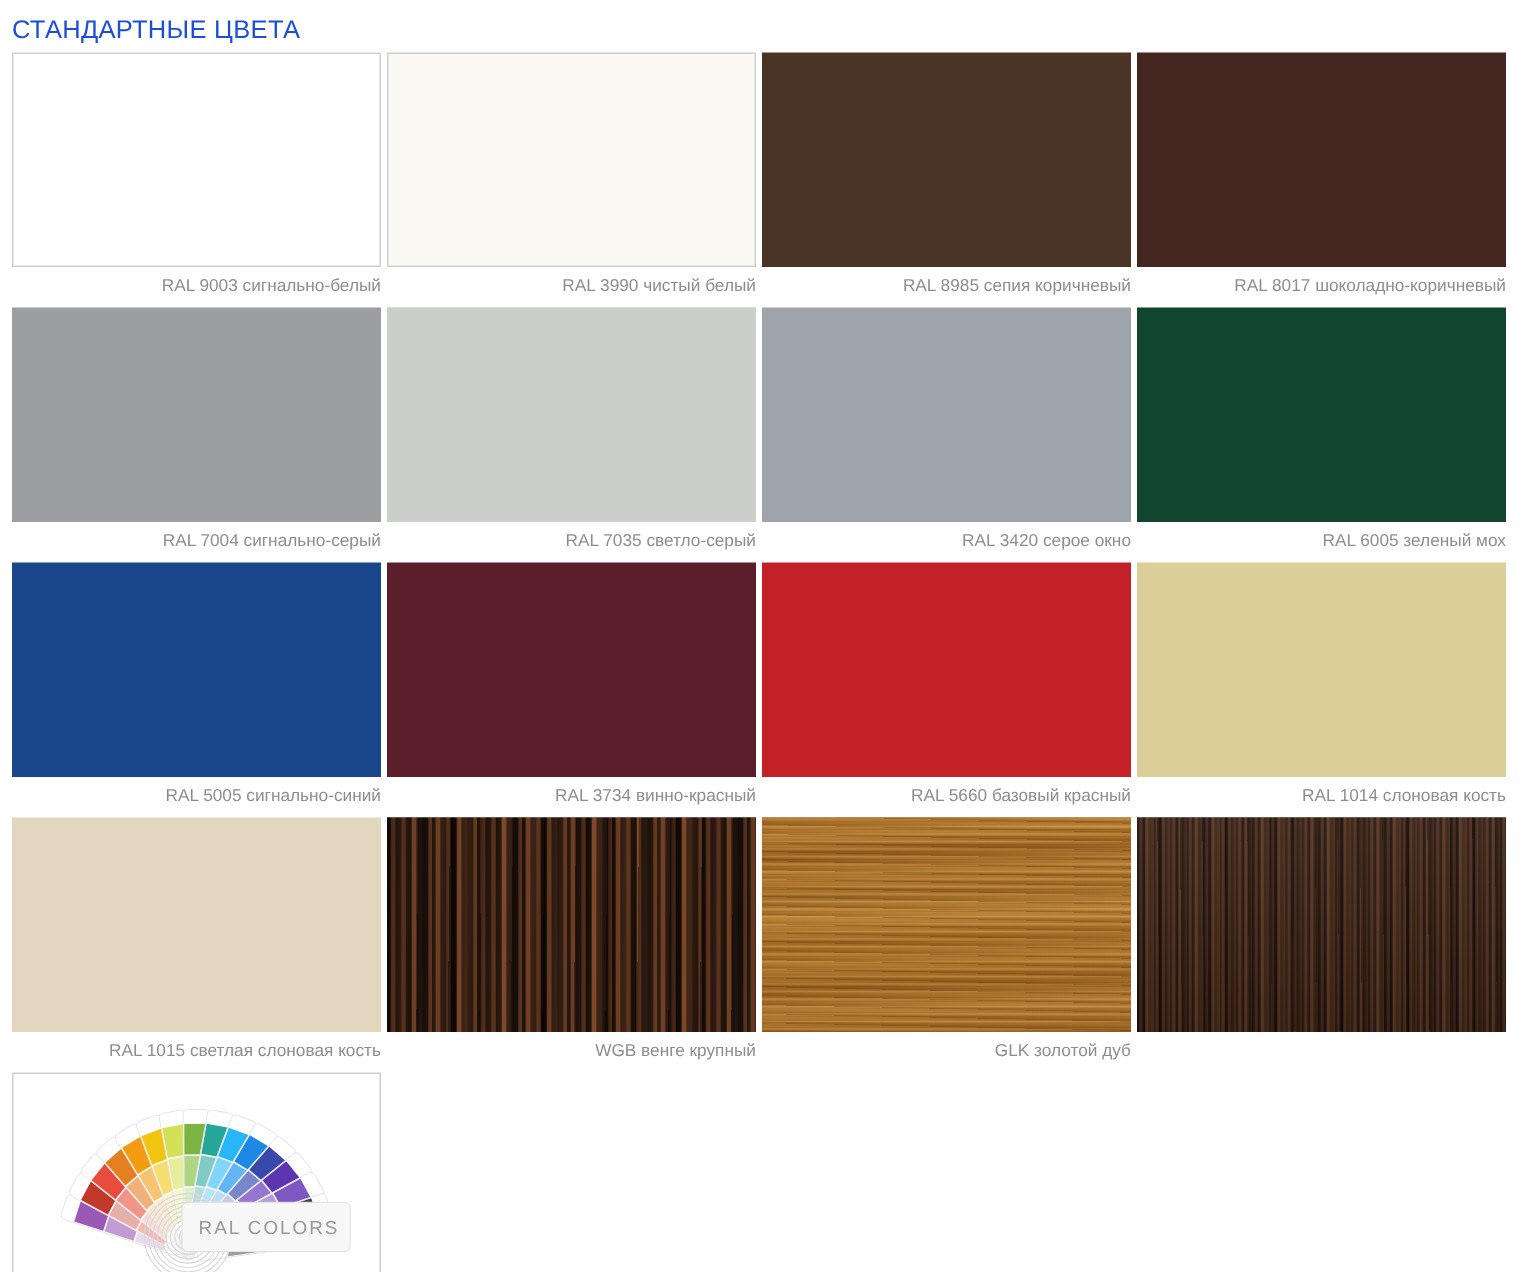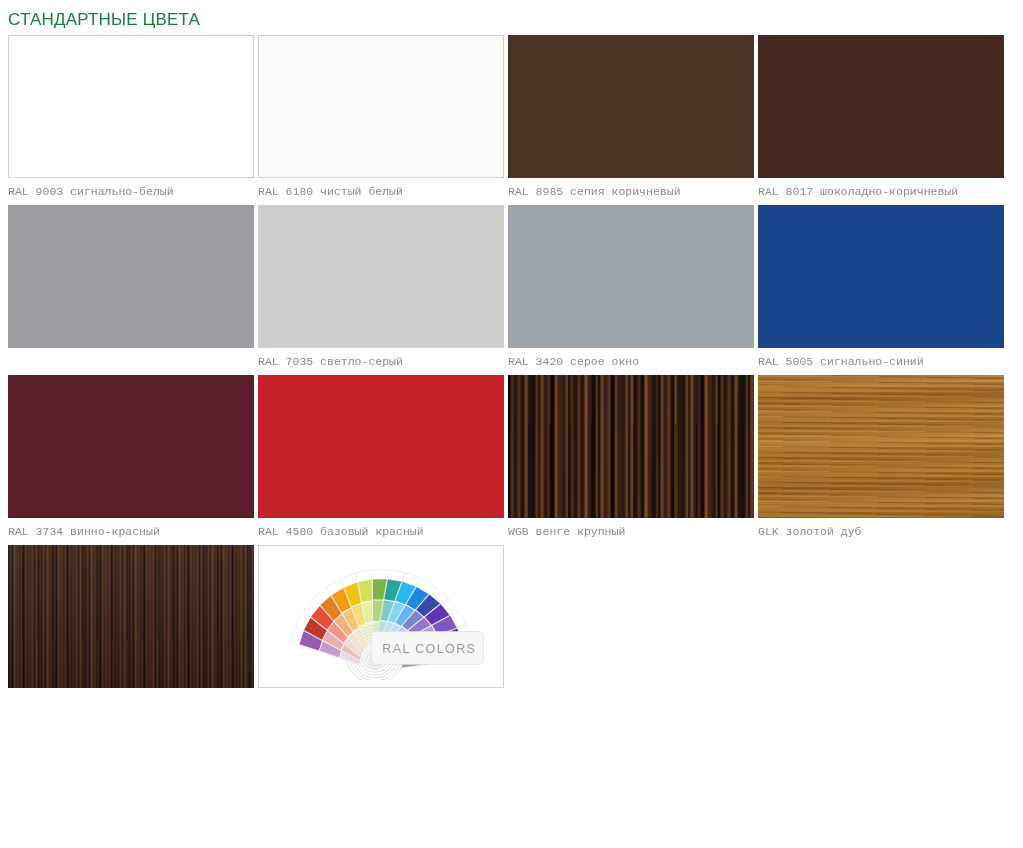--- a/index.html
+++ b/index.html
@@ -9,21 +9,21 @@
   }
   body {
     width: 1023px;
     height: 848px;
     font-family: "Liberation Sans", sans-serif;
     overflow: hidden;
     position: relative;
   }
   .page-title {
     font-size: 17px;
-    color: #15803d;
+    color: #1d4ed8;
     font-weight: 400;
     letter-spacing: 0.2px;
     margin: 0;
     padding: 7px 0 0 8px;
     line-height: 26px;
   }
   .swatch-grid {
     display: grid;
     grid-template-columns: repeat(4, 250px);
     column-gap: 0px;
@@ -41,28 +41,27 @@
     height: 143px;
     box-sizing: border-box;
     position: relative;
     overflow: hidden;
   }
   .swatch-chip.bordered {
     border: 1px solid #cfcfcf;
   }
   .swatch-label {
     display: block;
-    text-align: left;
+    text-align: right;
     font-size: 11.5px;
     color: #8d8d8d;
     line-height: 27px;
     height: 27px;
     white-space: nowrap;
     overflow: hidden;
-    font-family: Liberation Mono, monospace;
   }
   .swatch-cell.no-label .swatch-label {
     height: 0;
     line-height: 0;
   }
 
   
   .tex-oak {
     background-color: #b0762c;
     background-image:
@@ -170,52 +169,65 @@
 
 <h1 class="page-title">СТАНДАРТНЫЕ ЦВЕТА</h1>
 
 <div class="swatch-grid">
     <div class="swatch-cell">
       <div class="swatch-chip bordered" style="background-color: rgb(255, 255, 255);"></div>
       <span class="swatch-label">RAL 9003 сигнально-белый</span>
     </div>
     <div class="swatch-cell">
       <div class="swatch-chip bordered" style="background-color: rgb(251, 249, 243);"></div>
-      <span class="swatch-label">RAL 6180 чистый белый</span>
+      <span class="swatch-label">RAL 3990 чистый белый</span>
     </div>
     <div class="swatch-cell">
       <div class="swatch-chip" style="background-color: rgb(74, 52, 38);"></div>
       <span class="swatch-label">RAL 8985 сепия коричневый</span>
     </div>
     <div class="swatch-cell">
       <div class="swatch-chip" style="background-color: rgb(69, 38, 32);"></div>
       <span class="swatch-label">RAL 8017 шоколадно-коричневый</span>
     </div>
     <div class="swatch-cell">
       <div class="swatch-chip" style="background-color: rgb(156, 158, 161);"></div>
+      <span class="swatch-label">RAL 7004 сигнально-серый</span>
     </div>
     <div class="swatch-cell">
       <div class="swatch-chip bordered" style="background-color: rgb(203, 207, 201);"></div>
       <span class="swatch-label">RAL 7035 светло-серый</span>
     </div>
     <div class="swatch-cell">
       <div class="swatch-chip" style="background-color: rgb(157, 165, 171);"></div>
       <span class="swatch-label">RAL 3420 серое окно</span>
     </div>
     <div class="swatch-cell">
+      <div class="swatch-chip" style="background-color: rgb(18, 69, 47);"></div>
+      <span class="swatch-label">RAL 6005 зеленый мох</span>
+    </div>
+    <div class="swatch-cell">
       <div class="swatch-chip" style="background-color: rgb(25, 70, 138);"></div>
       <span class="swatch-label">RAL 5005 сигнально-синий</span>
     </div>
     <div class="swatch-cell">
       <div class="swatch-chip" style="background-color: rgb(90, 31, 43);"></div>
       <span class="swatch-label">RAL 3734 винно-красный</span>
     </div>
     <div class="swatch-cell">
       <div class="swatch-chip" style="background-color: rgb(195, 33, 40);"></div>
-      <span class="swatch-label">RAL 4580 базовый красный</span>
+      <span class="swatch-label">RAL 5660 базовый красный</span>
+    </div>
+    <div class="swatch-cell">
+      <div class="swatch-chip" style="background-color: rgb(219, 206, 152);"></div>
+      <span class="swatch-label">RAL 1014 слоновая кость</span>
+    </div>
+    <div class="swatch-cell">
+      <div class="swatch-chip" style="background-color: rgb(227, 214, 191);"></div>
+      <span class="swatch-label">RAL 1015 светлая слоновая кость</span>
     </div>
     <div class="swatch-cell">
       <div class="swatch-chip tex-wenge-large"></div>
       <span class="swatch-label">WGB венге крупный</span>
     </div>
     <div class="swatch-cell">
       <div class="swatch-chip tex-oak"></div>
       <span class="swatch-label">GLK золотой дуб</span>
     </div>
     <div class="swatch-cell no-label">

